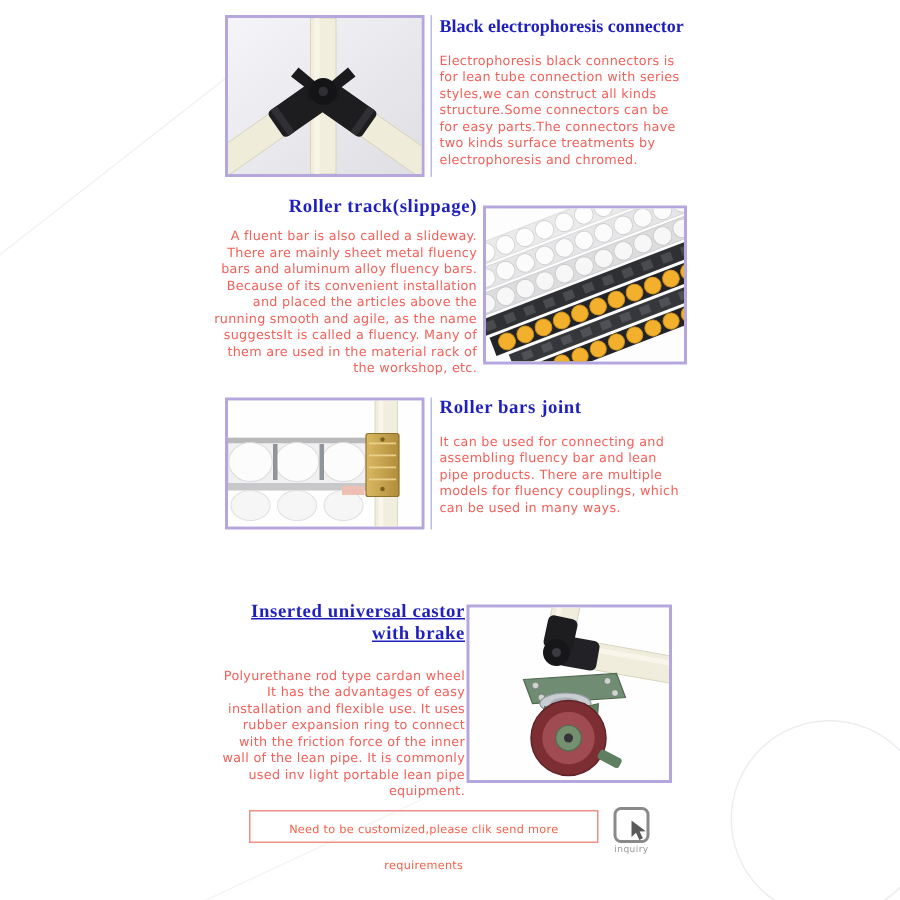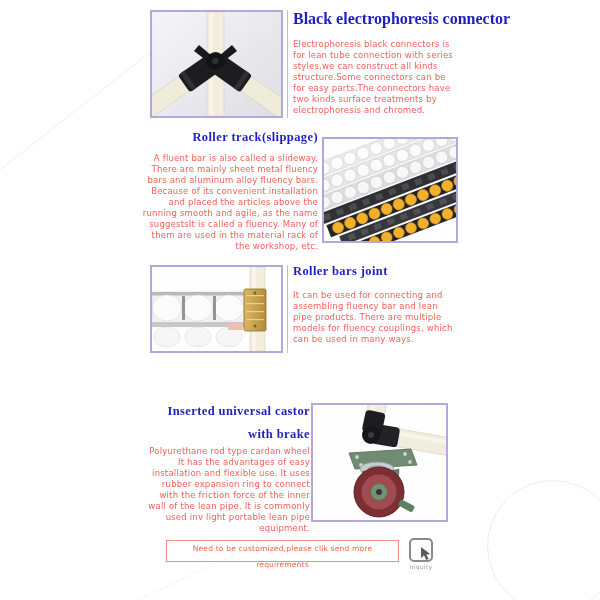--- a/index.html
+++ b/index.html
@@ -14,40 +14,40 @@
          background:#fff;overflow:hidden;}
   .photo svg{display:block;width:100%;height:100%;}
   .vline{position:absolute;width:1px;background:var(--divider);}
 
   .txt{position:absolute;}
   .txt h3{margin:0 0 11px 0;font-family:"Liberation Serif",serif;font-weight:bold;
           font-size:12.5px;letter-spacing:0.4px;color:var(--title);}
   .txt p{margin:0;font-size:8.5px;line-height:11px;letter-spacing:0.2px;color:var(--body);}
   .t-left{text-align:left;}
   .t-right{text-align:right;}
-  .nowrap h3{white-space:nowrap;font-size:16px;letter-spacing:0;}
+  .nowrap h3{white-space:nowrap;font-size:12px;letter-spacing:0;}
 
   
   .s1-img{left:150px;top:10px;width:133px;height:108px;}
   .s1-line{left:287px;top:10px;height:108px;}
   .s1-txt{left:293px;top:10px;width:160px;}
   .s2-txt{left:140px;top:130px;width:178px;}
   .s2-txt h3{margin-bottom:8px;}
   .s2-img{left:322px;top:137px;width:136px;height:106px;}
   .s3-img{left:150px;top:265px;width:133px;height:88px;}
   .s3-line{left:287px;top:265px;height:88px;}
   .s3-txt{left:293px;top:264px;width:162px;}
   .s4-txt{left:145px;top:400px;width:165px;}
-  .s4-txt h3{margin-bottom:0;line-height:23px;}
+  .s4-txt h3{margin-bottom:16px;line-height:15px;text-decoration:underline;}
   .s4-img{left:311px;top:403px;width:137px;height:119px;}
 
   
   .banner-box{position:absolute;left:166px;top:540px;width:233px;height:22px;box-sizing:border-box;
               border:1px solid var(--banner_border);color:var(--banner_text);
-              font-size:7.5px;letter-spacing:0.2px;line-height:16px;text-align:center;cursor:pointer;}
+              font-size:7.5px;letter-spacing:0.2px;line-height:24px;text-align:center;cursor:pointer;}
   .inquiry{position:absolute;left:406px;top:538px;width:30px;text-align:center;cursor:pointer;}
   .cursor-box{position:relative;display:block;width:20px;height:20px;margin:0 auto;
               border:2px solid var(--icon_gray);border-radius:5px;background:#fff;}
   .cursor-box svg{position:absolute;right:-2px;bottom:-1px;}
   .inquiry-label{display:block;font-size:6px;color:#9a9a9a;margin-top:1px;letter-spacing:0.3px;}
 </style>
 </head>
 <body>
 
 <div class="page">

